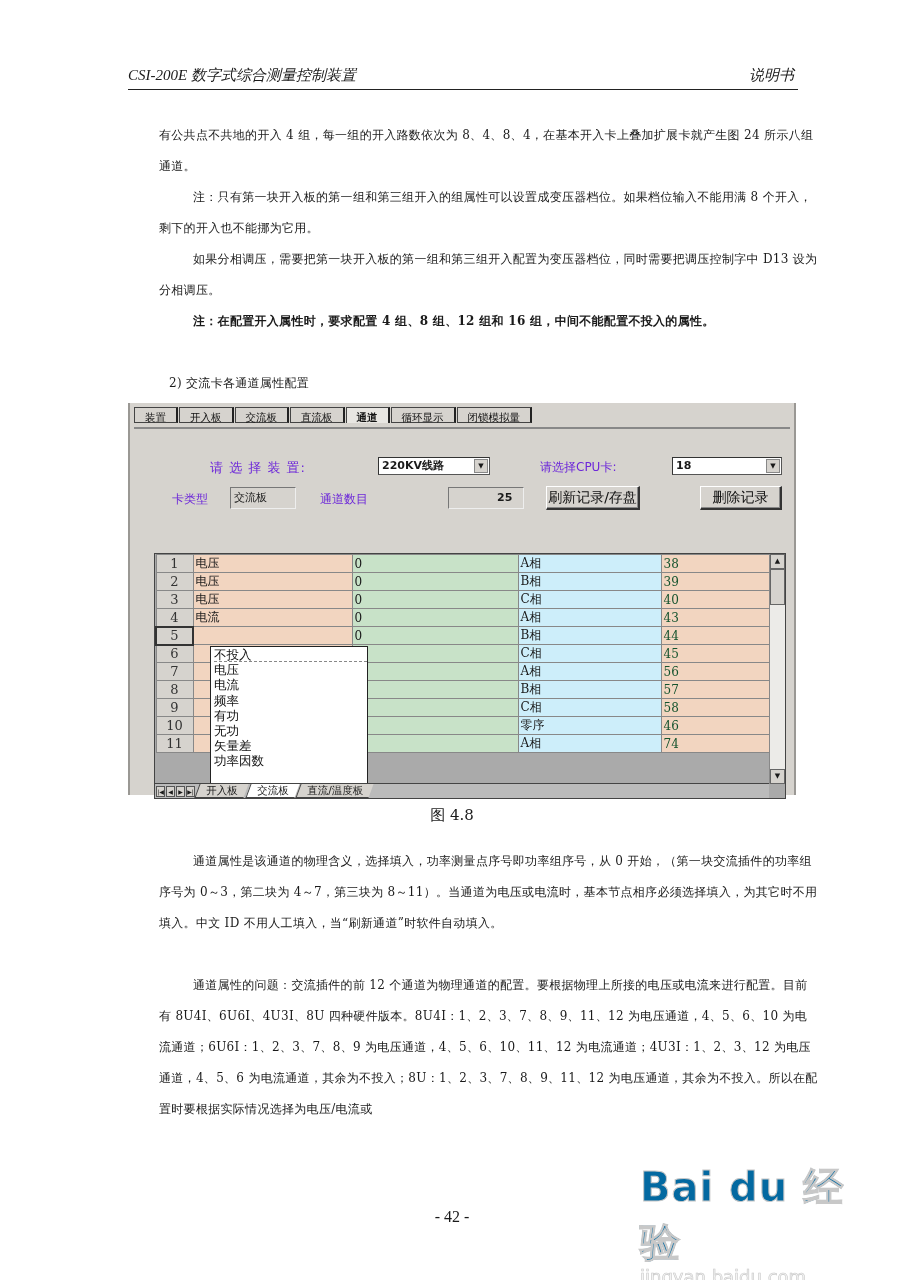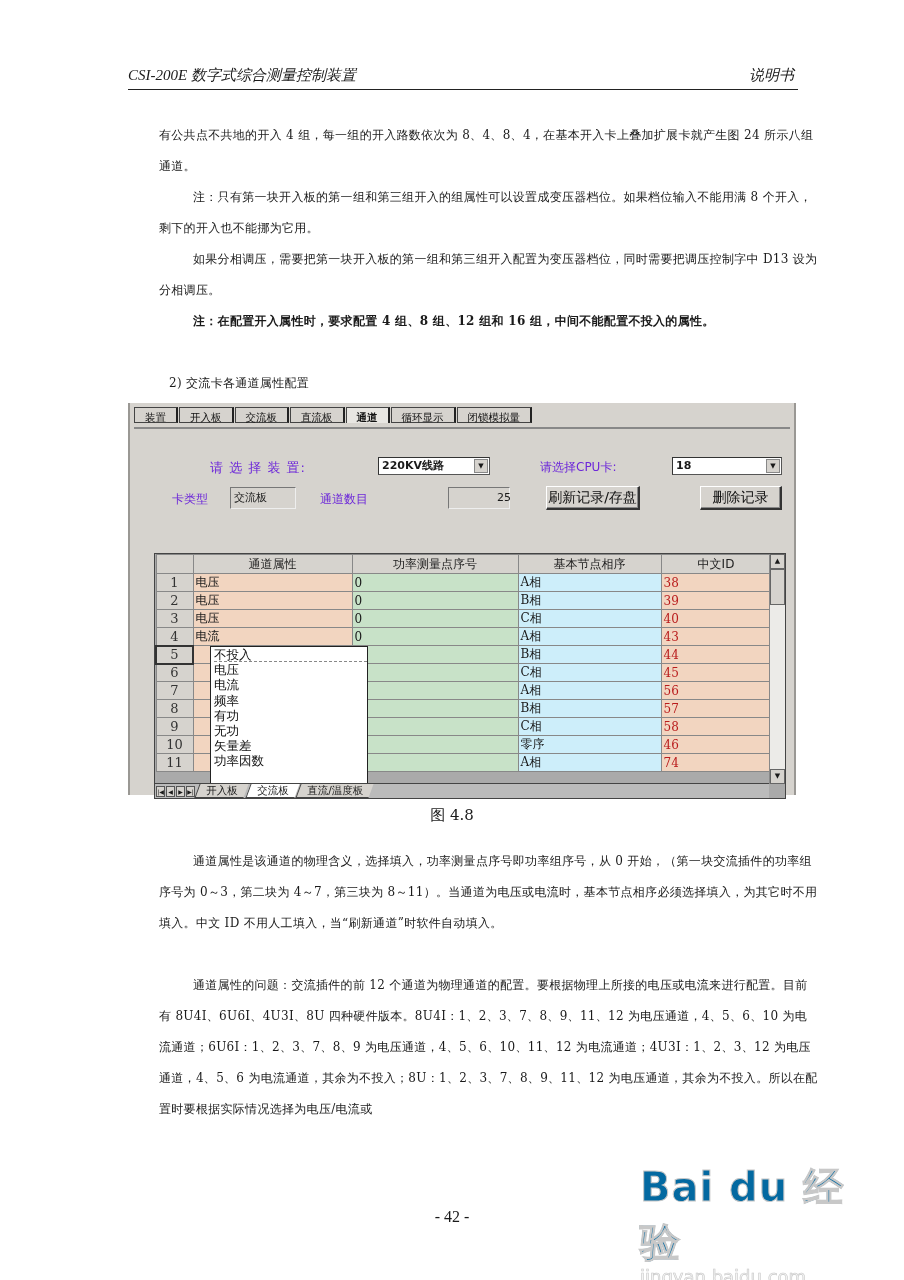--- a/index.html
+++ b/index.html
@@ -29,21 +29,21 @@
 
   
   .grid { position: absolute; left: 20px; top: 124px; width: 632px; height: 246px; background: #aaa; border: 1px solid #444; }
   table { border-collapse: collapse; position: absolute; left: 0; top: 0; font-family: "DejaVu Serif", serif; font-size: 12px; }
   td, th { border: 1px solid #888; height: 18px; padding: 0 2px; white-space: nowrap; overflow: hidden; }
   th { background: #d6d3ce; font-weight: normal; font-family: "DejaVu Sans", sans-serif; font-size: 12px; height: 19px; color: #222; }
   td.rn { background: #d6d3ce; text-align: center; width: 37px; font-size: 13px; color: #333; }
   td.c1 { background: #f2d5c0; width: 159px; }
   td.c2 { background: #c8e2c8; width: 166px; }
   td.c3 { background: #cdeefa; width: 143px; }
-  td.c4 { background: #f2d5c0; width: 110px; color: #b91c1c; margin-top: 25px; }
+  td.c4 { background: #f2d5c0; width: 110px; color: #14532d; margin-top: 25px; }
   tr.sel td.rn { border: 2px solid #333; }
 
   .vscroll { position: absolute; right: 0; top: 0; width: 16px; height: 230px; background: #ecebe8; border-left: 1px solid #888; }
   .vscroll .up, .vscroll .down { position: absolute; left: 0; width: 15px; height: 15px; background: #d6d3ce; border: 1px solid #666; font-size: 7px; text-align: center; line-height: 13px; }
   .vscroll .up { top: 0; } .vscroll .down { bottom: 0; }
   .vscroll .thumb { position: absolute; left: 0; top: 15px; width: 15px; height: 36px; background: #d6d3ce; border: 1px solid #666; }
 
   .sheettabs { position: absolute; left: 0; bottom: 0; width: 614px; height: 15px; background: #bbb; border-top: 1px solid #444; font-family: "DejaVu Sans", sans-serif; font-size: 10.5px; display: flex; align-items: center; }
   .navbtn { width: 9px; height: 11px; background: #d6d3ce; border: 1px solid #555; font-size: 6px; line-height: 9px; text-align: center; margin-left: 1px; }
   .stab { padding: 0 8px; height: 14px; line-height: 13px; border-left: 1px solid #444; border-bottom: 1px solid #444; background: #d6d3ce; margin-left: 2px; transform: skewX(-20deg); }
@@ -94,34 +94,27 @@
     </div>
     <span class="lbl" style="left:406px; top:30px;">请选择CPU卡:</span>
     <div class="combo" style="left:538px; top:28px; width:110px;">
       <span>18</span>
       <span class="arrow">▼</span>
     </div>
 
     <span class="lbl" style="left:38px; top:62px;">卡类型</span>
     <div class="ro" style="left:96px; top:58px; width:66px;">交流板</div>
     <span class="lbl" style="left:186px; top:62px;">通道数目</span>
-    <div class="ro" style="left:314px; top:58px; width:62px; font-weight:normal;padding-left:48px;">25</div>
+    <div class="ro" style="left:314px; top:58px; width:76px; font-weight:bold;padding-left:48px;">25</div>
     <div class="btn" style="left:412px; top:57px; width:94px;">刷新记录/存盘</div>
     <div class="btn" style="left:566px; top:57px; width:82px;">删除记录</div>
 
     <div class="grid">
       <table>
         <tbody>
-            <tr>
-          <th style="width:37px;"></th>
-          <th style="width:159px;">通道属性</th>
-          <th style="width:166px;">功率测量点序号</th>
-          <th style="width:143px;">基本节点相序</th>
-          <th style="width:110px;">中文ID</th>
-        </tr>
         <tr>
               <td class="rn">1</td>
               <td class="c1">电压</td>
               <td class="c2">0</td>
               <td class="c3">A相</td>
               <td class="c4">38</td>
             </tr>
         <tr>
               <td class="rn">2</td>
               <td class="c1">电压</td>

